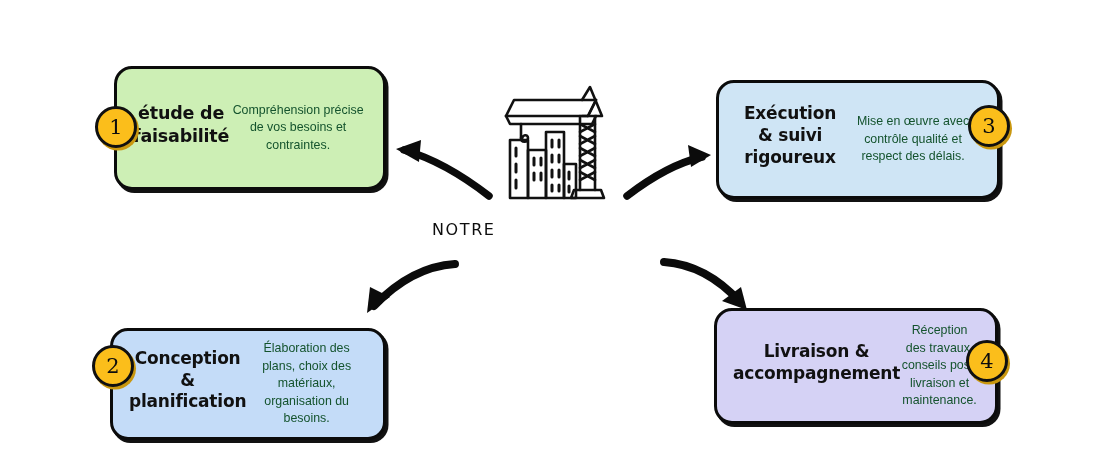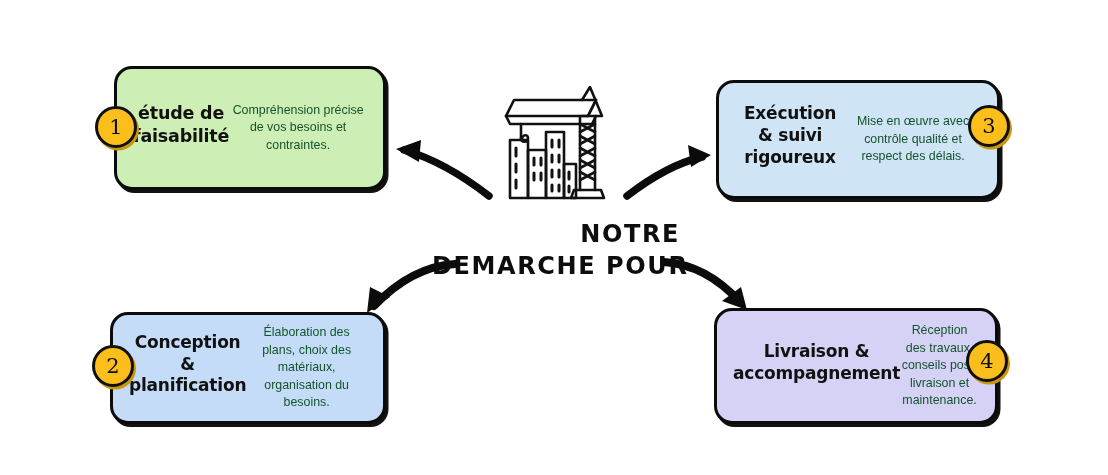--- a/index.html
+++ b/index.html
@@ -41,21 +41,21 @@
   .card .card-desc{
     font-family:"Liberation Sans", sans-serif;
     font-size:12.4px;
     line-height:1.42;
     color:#14532d;
     margin:0;
   }
 
   
   #card-1{left:114px;top:66px;width:272px;height:124px;background:#cdefb5;}
-  #card-2{left:110px;top:312px;width:276px;height:112px;background:#c4dcf8;}
+  #card-2{left:110px;top:328px;width:276px;height:112px;background:#c4dcf8;}
   #card-3{left:716px;top:80px;width:284px;height:119px;background:#cfe5f5;}
   #card-4{left:714px;top:308px;width:284px;height:116px;background:#d5d2f5;}
 
   #card-2 .card-title{font-size:17px;}
   #card-3 .card-title{font-size:17px;}
   #card-4 .card-title{font-size:17px;}
 
   
   .badge{
     position:absolute;
@@ -75,24 +75,24 @@
   #badge-1{left:95px;top:106px;}
   #badge-2{left:92px;top:345px;}
   #badge-3{left:968px;top:105px;}
   #badge-4{left:966px;top:340px;}
 
   
   #center-icon{position:absolute;left:494px;top:78px;width:130px;height:130px;}
   #center-title{
     position:absolute;
     left:432px;top:219px;width:248px;
-    text-align:right;
+    text-align:left;
     font-family:"DejaVu Sans", sans-serif;
-    font-weight:bold;
-    font-size:24px;
+    font-weight:normal;
+    font-size:16px;
     line-height:1.33;
     letter-spacing:1.6px;
     color:#0d0d0d;
     z-index:4;
   }
   #center-title div{white-space:nowrap;}
 </style>
 </head>
 <body>
 
@@ -151,21 +151,20 @@
       <path d="M22,70 L22,78 M22,86 L22,94 M22,102 L22,110" stroke-width="3"></path>
       <path d="M40,80 L40,87 M40,95 L40,102 M47,80 L47,87 M47,95 L47,102" stroke-width="3"></path>
       <path d="M58,62 L58,69 M58,77 L58,84 M58,92 L58,99 M58,107 L58,113" stroke-width="3"></path>
       <path d="M65,62 L65,69 M65,77 L65,84 M65,92 L65,99 M65,107 L65,113" stroke-width="3"></path>
       <path d="M75,94 L75,101 M75,108 L75,114" stroke-width="3"></path>
     </g>
   </svg>
 
   <div id="center-title">
     <div>NOTRE</div>
-    <div>DEMARCHE POUR</div>
   </div>
 
   <div class="card" id="card-1">
     <div class="card-title">étude de faisabilité</div>
     <div class="card-desc">Compréhension précise de vos besoins et contraintes.</div>
   </div>
 
   <div class="card" id="card-2">
     <div class="card-title">Conception &amp; planification</div>
     <div class="card-desc">Élaboration des plans, choix des matériaux, organisation du besoins.</div>

